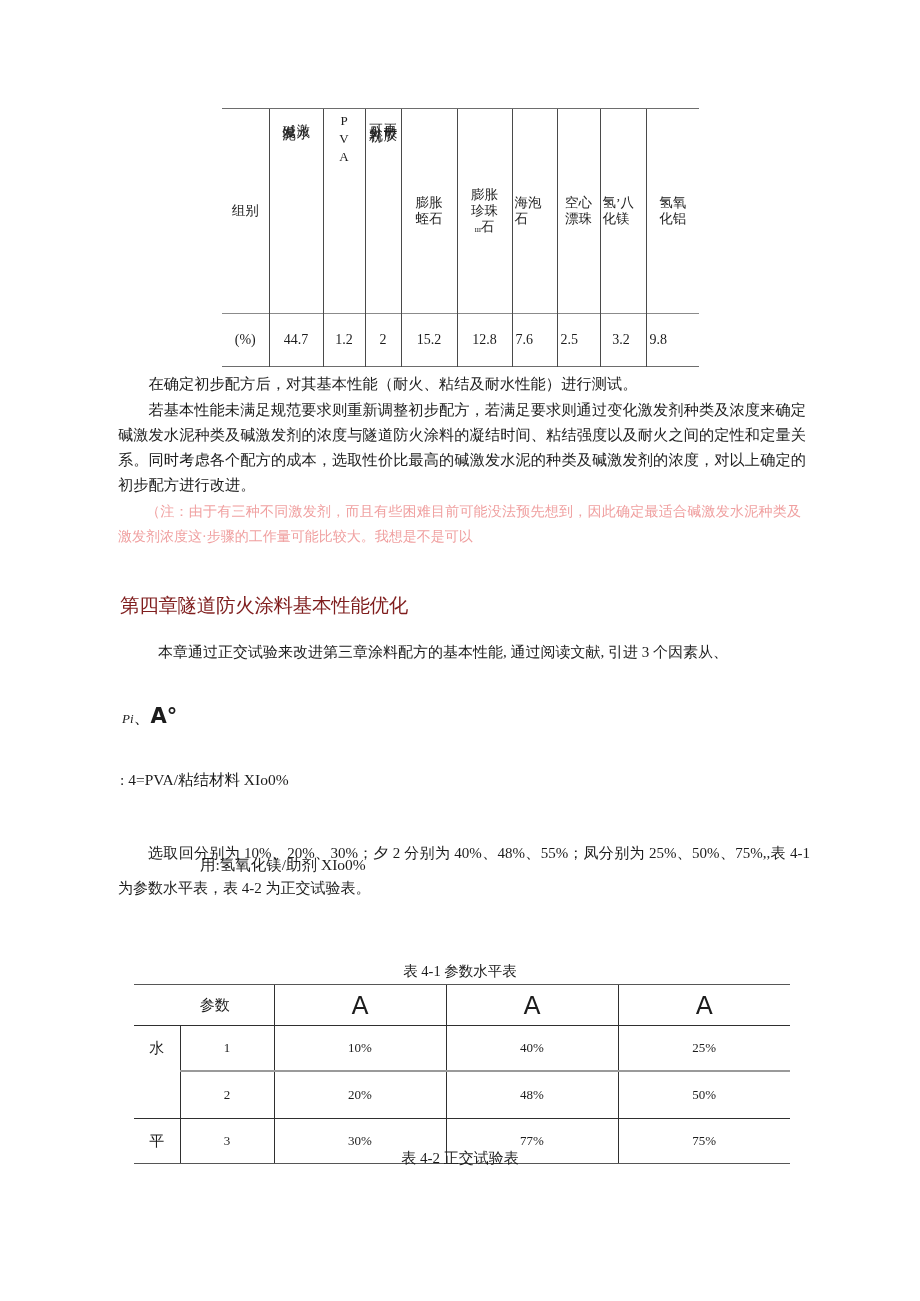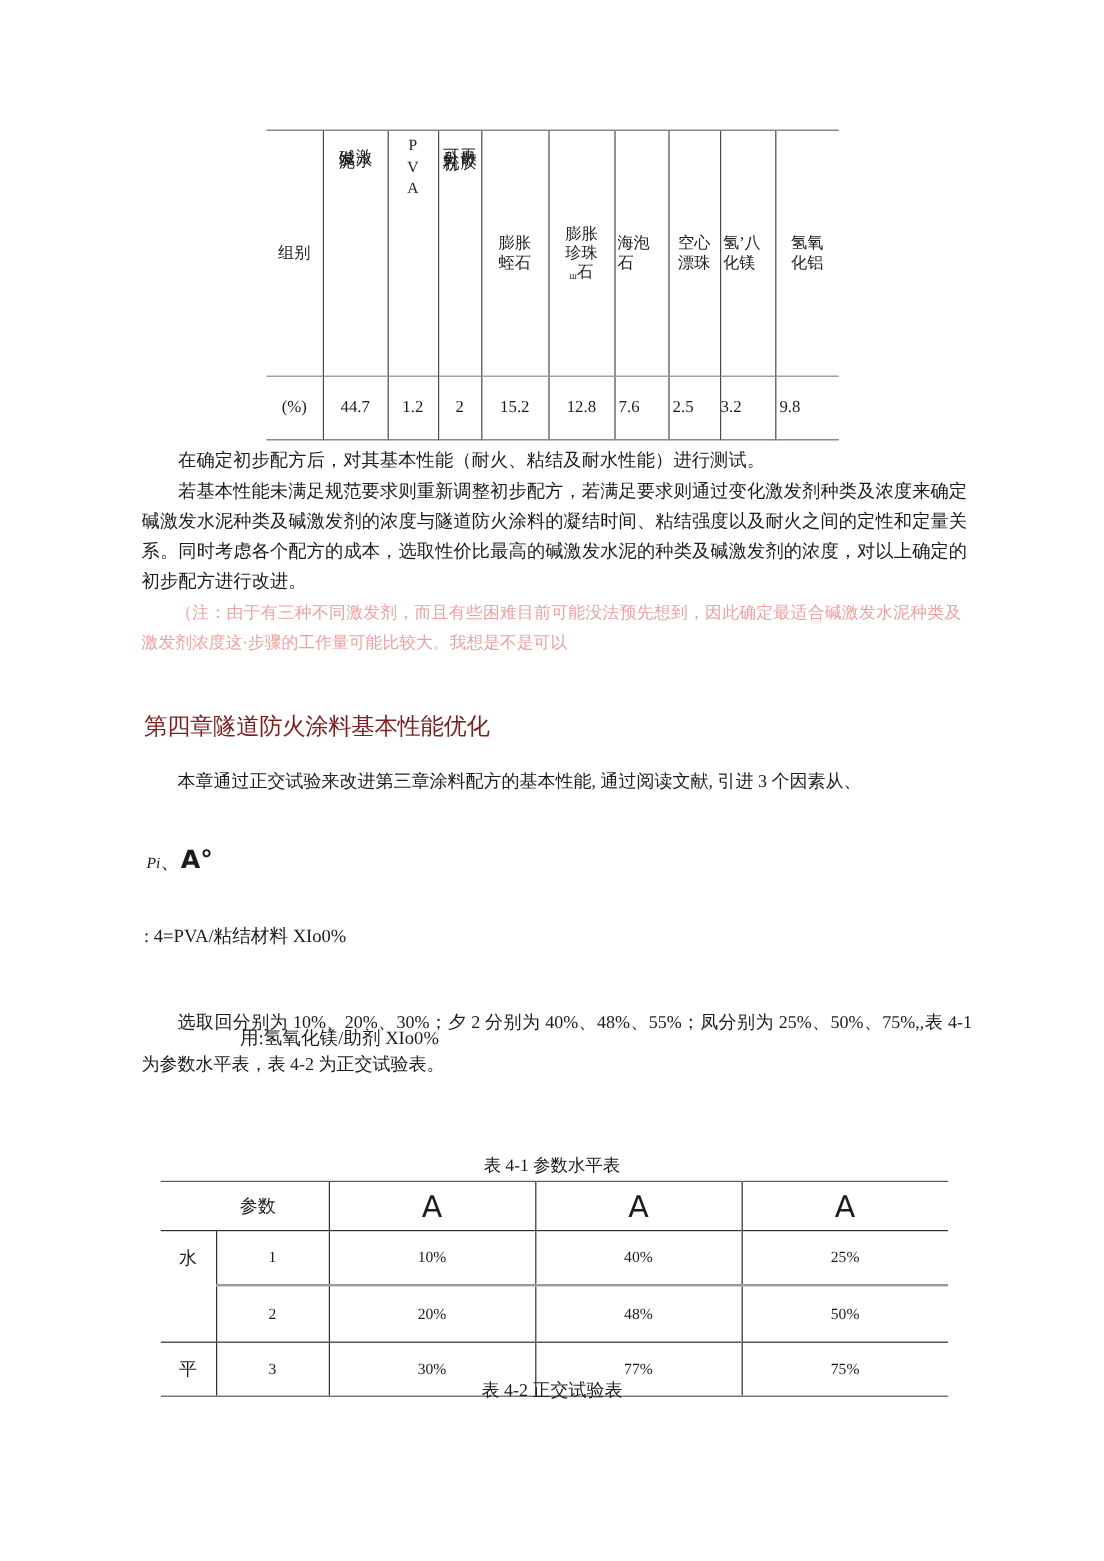--- a/index.html
+++ b/index.html
@@ -93,21 +93,21 @@
     align-items: center;
     height: 100%;
     line-height: 1.18;
     font-size: 13.5px;
   }
   .hcell.lft { align-items: flex-start; padding-left: 1px; }
   .tiny-sub { font-size: 8px; vertical-align: bottom; }
 
   .cellnum { display: block; }
   .cellnum.lalign { text-align: left; padding-left: 3px; }
-  .cellnum.ralign { text-align: left; padding-right: 4px; }
+  .cellnum.ralign { text-align: center; padding-right: 4px; }
 
   
   .body-block {
     position: absolute;
     left: 118px;
     top: 371px;
     width: 688px;
   }
   p.para {
     margin: 0 0 1px 0;
@@ -133,21 +133,21 @@
     top: 592px;
     font-family: "DejaVu Sans", "Liberation Sans", sans-serif;
     font-size: 19.5px;
     font-weight: 400;
     letter-spacing: -0.3px;
     color: #7f1d1d;
   }
 
   .intro-para {
     position: absolute;
-    left: 118px;
+    left: 128px;
     top: 640px;
     width: 690px;
     font-size: 15px;
     line-height: 24px;
     text-indent: 2em;
   }
 
   
   .f-pi {
     position: absolute;

